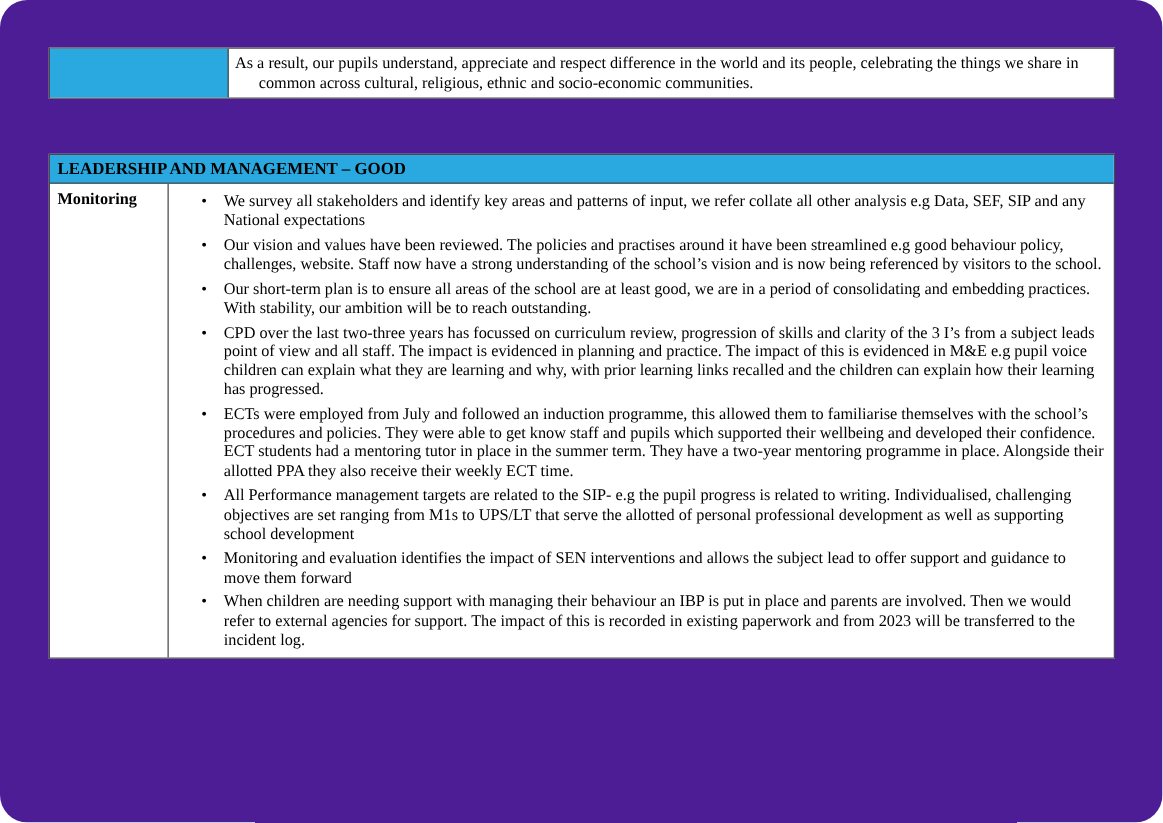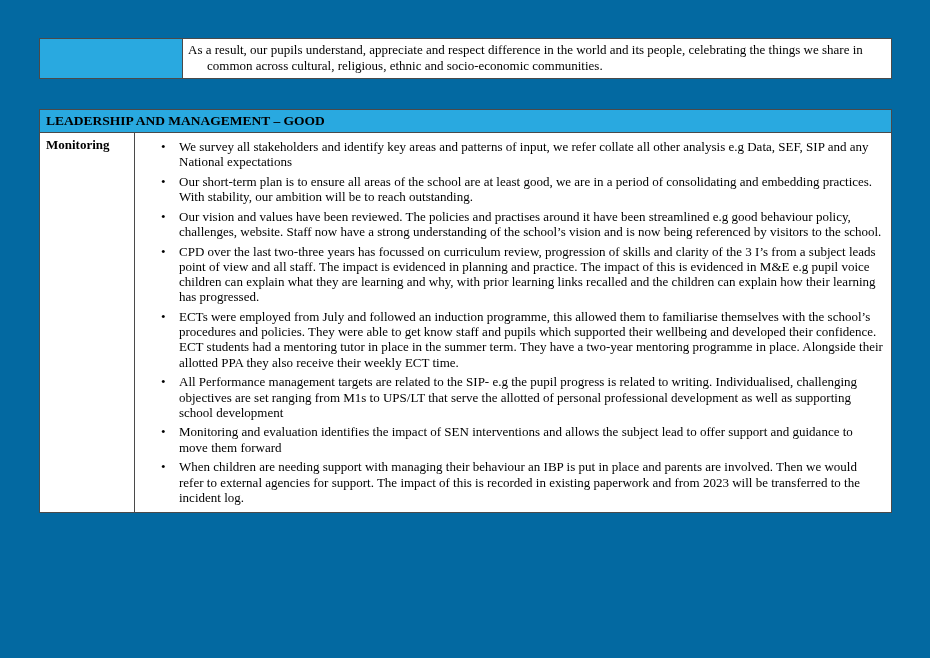--- a/index.html
+++ b/index.html
@@ -6,22 +6,23 @@
   html, body {
     margin: 0; padding: 0;
     background: #ffffff;
     font-family: "Liberation Serif", "DejaVu Serif", serif;
     color: #000000;
   }
   .page {
     position: relative;
     width: 930px;
     height: 658px;
-    background: #0369a1;
+    background: #4c1d95;
     overflow: hidden;
+    border-radius: 22px;
   }
   
   .intro-table {
     position: absolute;
     left: 39px; top: 38px;
     width: 853px;
     display: flex;
     border: 1px solid var(--border, #4a4a4a);
     background: #ffffff;
   }
@@ -34,21 +35,21 @@
   .intro-text {
     flex: 1;
     font-size: 13px;
     line-height: 15.5px;
     padding: 3px 10px 5px 24px;
     text-indent: -19px;
   }
   
   .lm-table {
     position: absolute;
-    left: 39px; top: 109px;
+    left: 39px; top: 123px;
     width: 853px;
     border: 1px solid var(--border, #4a4a4a);
     background: #ffffff;
   }
   .lm-header {
     background: var(--accent-cyan, #29A9E0);
     border-bottom: 1px solid var(--border, #4a4a4a);
     font-weight: bold;
     font-size: 13.5px;
     line-height: 16px;
@@ -98,22 +99,22 @@
     <div class="intro-text">As a result, our pupils understand, appreciate and respect difference in the world and its people, celebrating the things we share in common across cultural, religious, ethnic and socio-economic communities.</div>
   </div>
 
   <div class="lm-table">
     <div class="lm-header">LEADERSHIP AND MANAGEMENT – GOOD</div>
     <div class="lm-body">
       <div class="lm-col1">Monitoring</div>
       <div class="lm-col2">
         <ul class="bullets">
           <li>We survey all stakeholders and identify key areas and patterns of input, we refer collate all other analysis e.g Data, SEF, SIP and any National expectations</li>
+          <li>Our vision and values have been reviewed. The policies and practises around it have been streamlined e.g good behaviour policy, challenges, website. Staff now have a strong understanding of the school’s vision and is now being referenced by visitors to the school.</li>
           <li>Our short-term plan is to ensure all areas of the school are at least good, we are in a period of consolidating and embedding practices. With stability, our ambition will be to reach outstanding.</li>
-          <li>Our vision and values have been reviewed. The policies and practises around it have been streamlined e.g good behaviour policy, challenges, website. Staff now have a strong understanding of the school’s vision and is now being referenced by visitors to the school.</li>
           <li>CPD over the last two-three years has focussed on curriculum review, progression of skills and clarity of the 3 I’s from a subject leads point of view and all staff. The impact is evidenced in planning and practice. The impact of this is evidenced in M&amp;E e.g pupil voice children can explain what they are learning and why, with prior learning links recalled and the children can explain how their learning has progressed.</li>
           <li>ECTs were employed from July and followed an induction programme, this allowed them to familiarise themselves with the school’s procedures and policies. They were able to get know staff and pupils which supported their wellbeing and developed their confidence. ECT students had a mentoring tutor in place in the summer term. They have a two-year mentoring programme in place. Alongside their allotted PPA they also receive their weekly ECT time.</li>
           <li>All Performance management targets are related to the SIP- e.g the pupil progress is related to writing. Individualised, challenging objectives are set ranging from M1s to UPS/LT that serve the allotted of personal professional development as well as supporting school development</li>
           <li>Monitoring and evaluation identifies the impact of SEN interventions and allows the subject lead to offer support and guidance to move them forward</li>
           <li>When children are needing support with managing their behaviour an IBP is put in place and parents are involved. Then we would refer to external agencies for support. The impact of this is recorded in existing paperwork and from 2023 will be transferred to the incident log.</li>
         </ul>
       </div>
     </div>
   </div>
 

